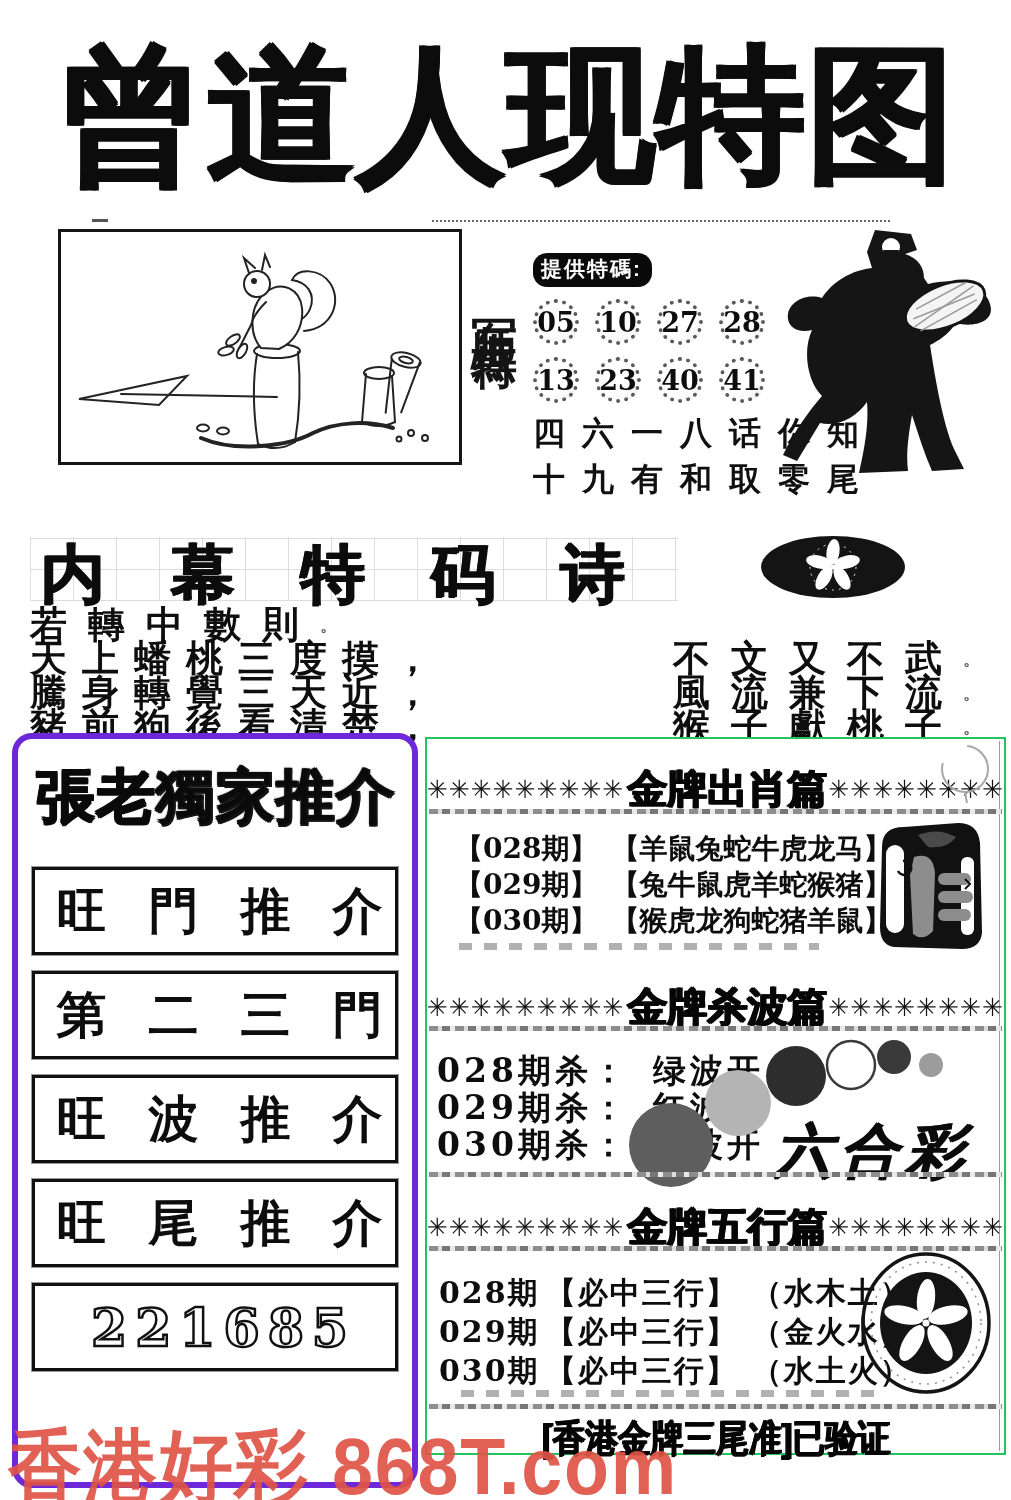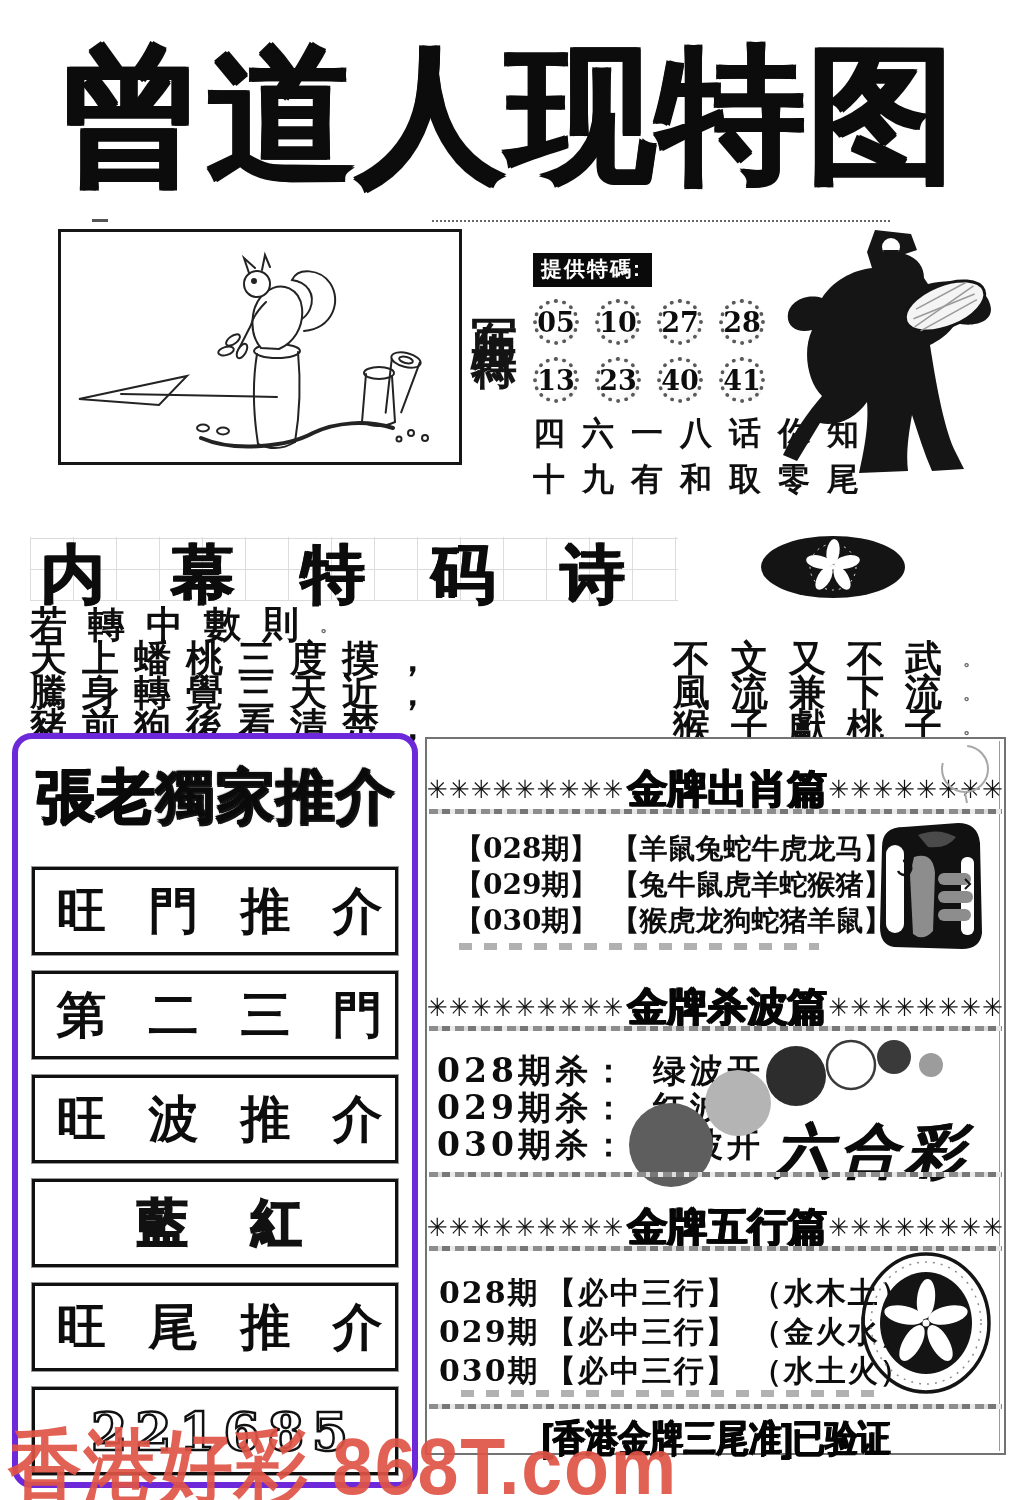--- a/index.html
+++ b/index.html
@@ -19,21 +19,21 @@
   .squirrel-box { position:absolute; left:58px; top:229px; width:404px; height:236px;
     border:3px solid #161616; background:#fff; }
   .squirrel-box svg { width:100%; height:100%; }
   .advisor { position:absolute; left:464px; top:282px; height:200px;
     writing-mode:vertical-rl; text-orientation:upright;
     font-family:"DejaVu Serif","Liberation Serif",serif; font-weight:bold;
     font-size:46px; letter-spacing:8px; color:#141414; }
   .tips { position:absolute; left:533px; top:253px; width:260px; }
   .tips-title { display:inline-block; background:#0a0a0a; color:#fff; font-weight:bold;
     font-size:21px; letter-spacing:2px; padding:2px 10px 4px 8px;
-    font-family:Liberation Sans, sans-serif; }
+    font-family:Liberation Sans, sans-serif;border-radius:14px; }
   .num-row { display:flex; gap:16px; margin-top:12px; }
   .ball-num { width:46px; height:46px; border-radius:50%; border:4px dotted #5a5a5a;
     display:flex; align-items:center; justify-content:center;
     font-family:"DejaVu Serif","Liberation Serif",serif; font-weight:900; font-size:27px; color:#0d0d0d;
     background:radial-gradient(circle at 35% 30%, #ffffff 55%, #efefef 100%); }
   .hint { margin-top:9px; white-space:nowrap; font-family:"DejaVu Serif","Liberation Serif",serif;
     font-weight:900; font-size:32px; letter-spacing:17px; color:#101010; }
   .hint + .hint { margin-top:2px; }
   .master { position:absolute; left:776px; top:222px; width:230px; height:253px; }
   .master svg { width:100%; height:100%; }
@@ -66,21 +66,21 @@
     box-shadow:0 0 0 1px #9a9a9a; display:flex; align-items:center; justify-content:center;
     font-family:"DejaVu Serif","Liberation Serif",serif; font-weight:900; color:#0d0d0d;
     font-size:50px; white-space:nowrap;padding-left:9px; }
   .lp-box .sp { letter-spacing:42px; text-indent:42px; }
   .lp-box .sp2 { letter-spacing:64px; text-indent:64px; }
   .outline-text { color:#fff; -webkit-text-stroke:2.5px #111; text-shadow:0 0 1px #111; }
   .lp-num { font-size:52px; letter-spacing:8px; text-indent:8px; }
 
   
   .right-panel { position:absolute; left:425px; top:737px; width:581px; height:718px;
-    border:2px solid #737373; background:#fff; }
+    border:2px solid #22c55e; background:#fff; }
   .rp-edge { position:absolute; right:4px; top:2px; bottom:2px; width:1px; background:#9a9a9a; }
   .rp-header { position:absolute; left:0; width:100%; text-align:center; white-space:nowrap; }
   .stars { font-size:25px; font-weight:bold; letter-spacing:1px; color:#111; vertical-align:4px; }
   .rp-title { font-size:40px; font-weight:900; color:#060606; margin:0 2px;
     font-family:"Liberation Sans","DejaVu Sans",sans-serif;
     text-shadow:2px 0 0 #060606,0 1px 0 #060606,2px 1px 0 #060606; }
   .rp-divider { position:absolute; left:2px; right:2px; height:5px;
     background:repeating-linear-gradient(90deg,#8d8d8d 0 9px,#dcdcdc 9px 13px,#777 13px 21px,#e9e9e9 21px 26px); }
   .rp-rows { position:absolute; font-family:"DejaVu Serif","Liberation Serif",serif; font-weight:900;
     color:#0d0d0d; white-space:nowrap; }
@@ -237,23 +237,20 @@
     <div class="lp-box">
         <span class="sp">旺門推介</span>
       </div>
     <div class="lp-box">
         <span class="sp">第二三門</span>
       </div>
     <div class="lp-box">
         <span class="sp">旺波推介</span>
       </div>
     <div class="lp-box">
-        <span class="sp2 outline-text">藍紅</span>
-      </div>
-    <div class="lp-box">
         <span class="sp">旺尾推介</span>
       </div>
     <div class="lp-box">
         <span class="lp-num outline-text">221685</span>
       </div>
   </div>
 
   <div class="right-panel">
     <div class="rp-edge"></div>
 

